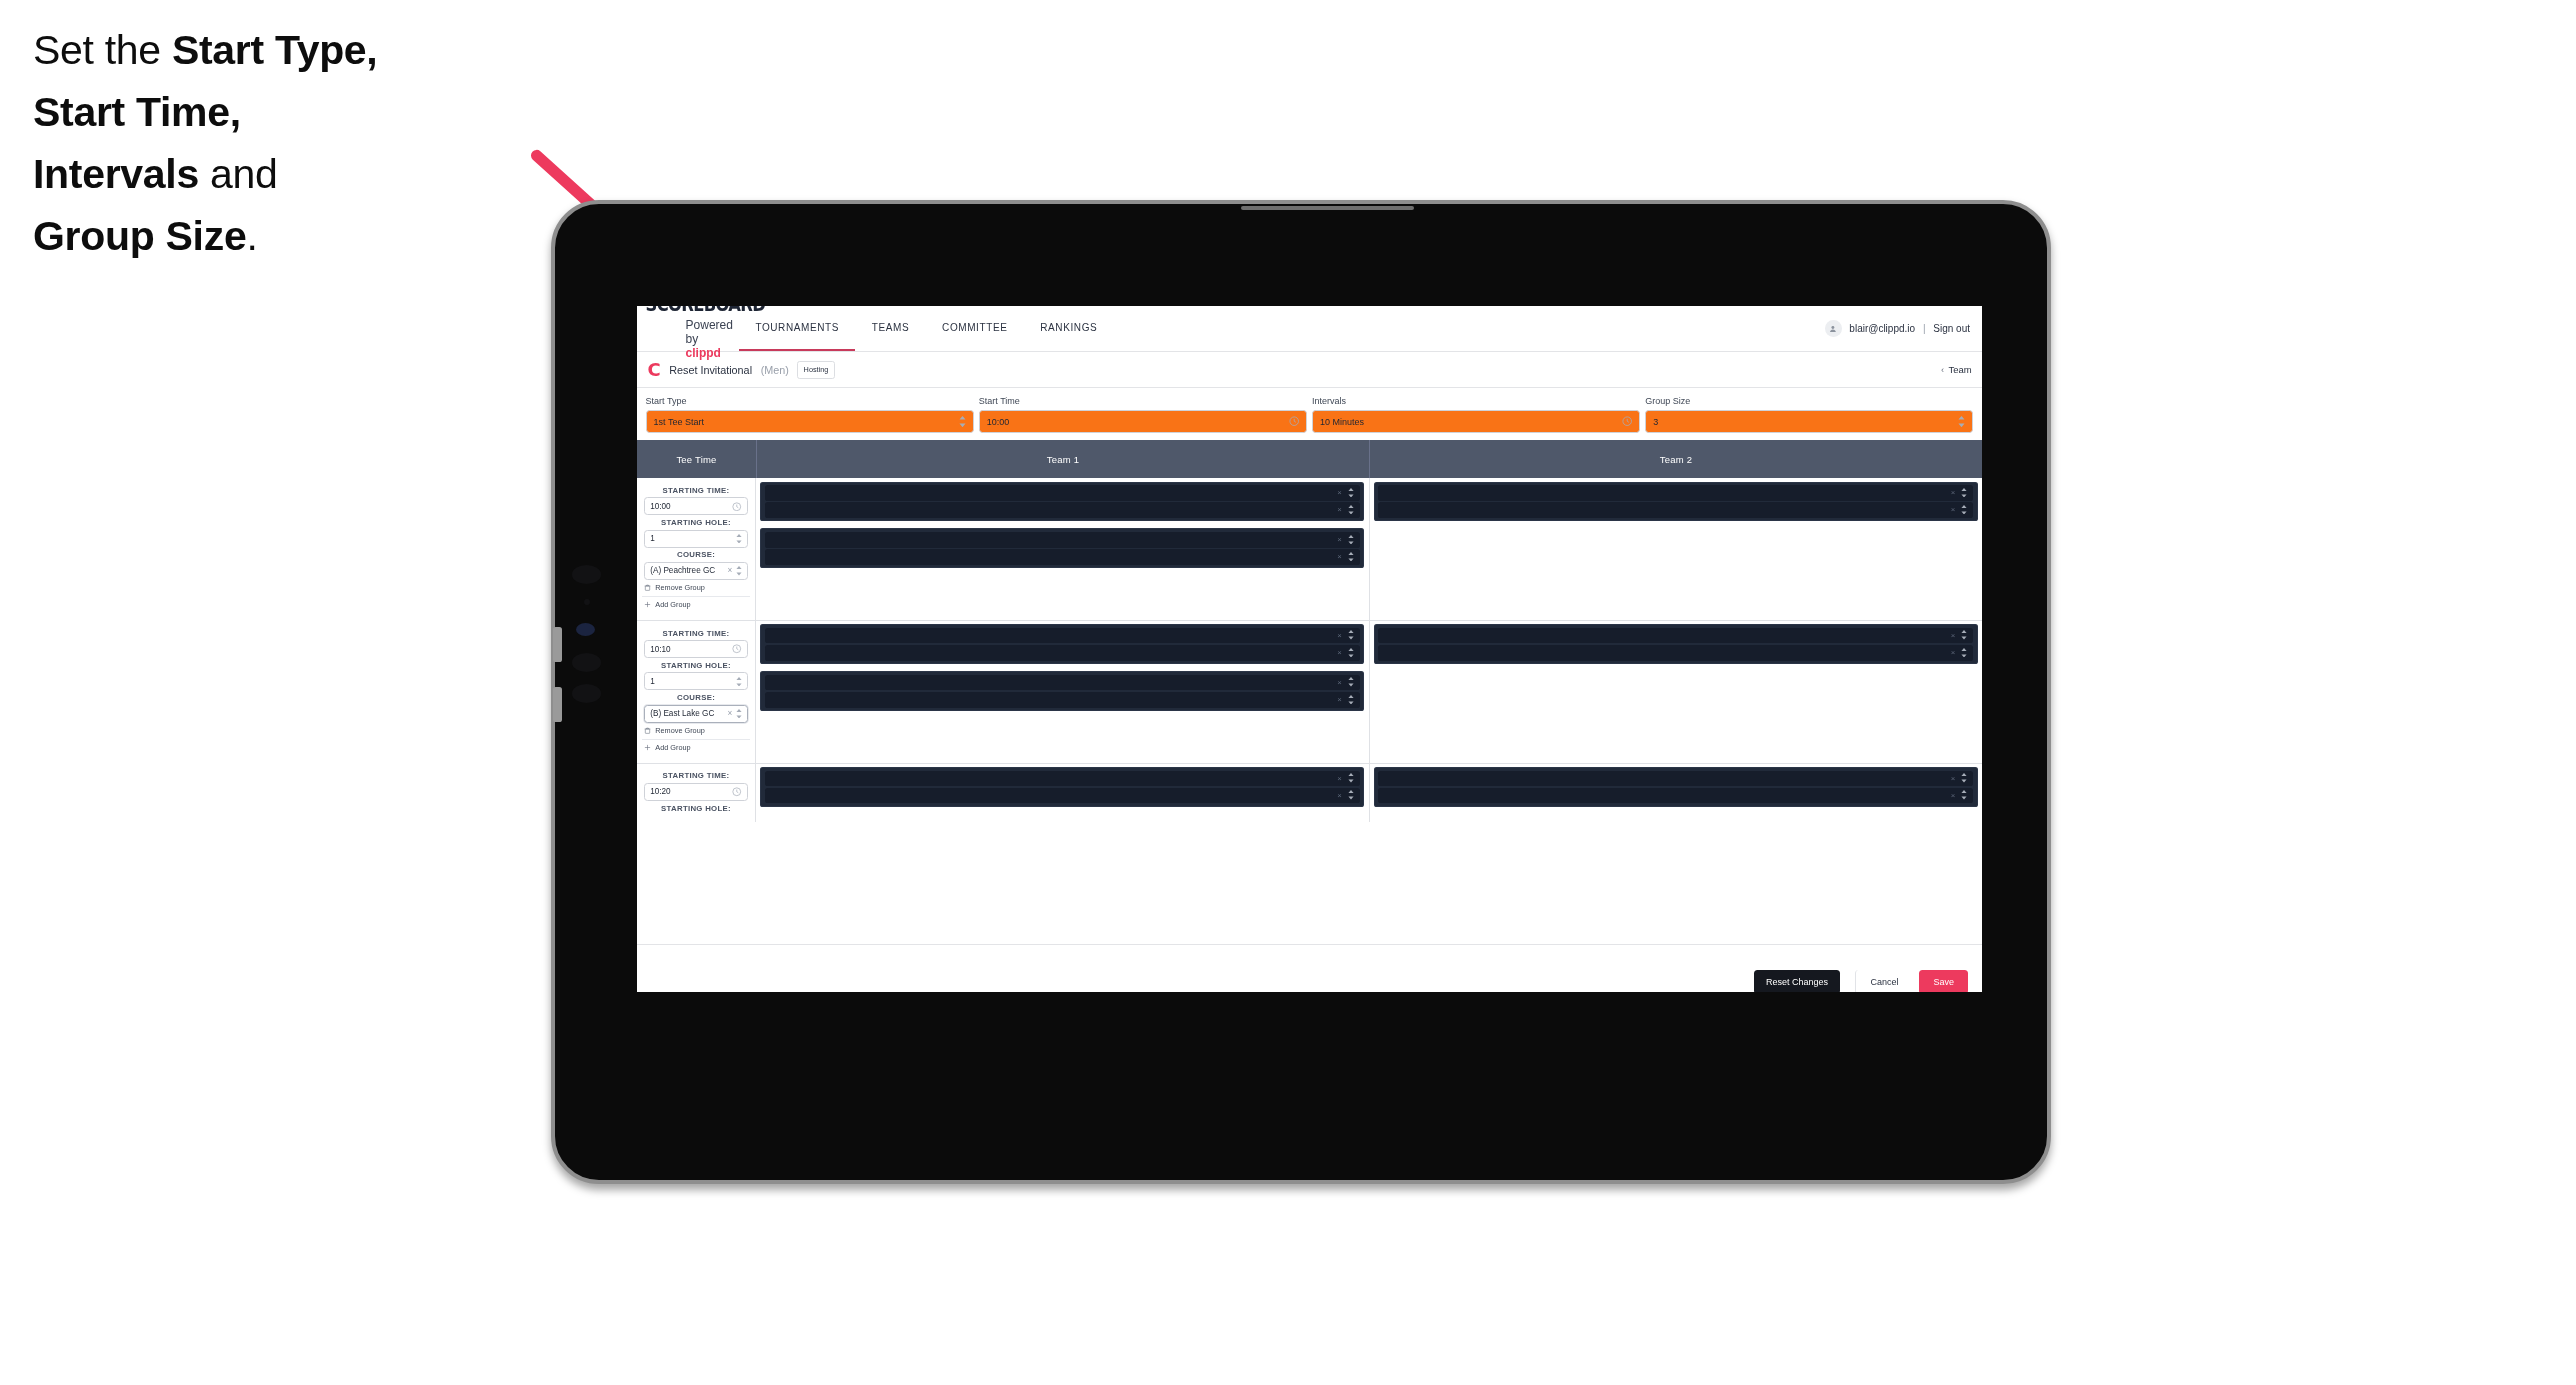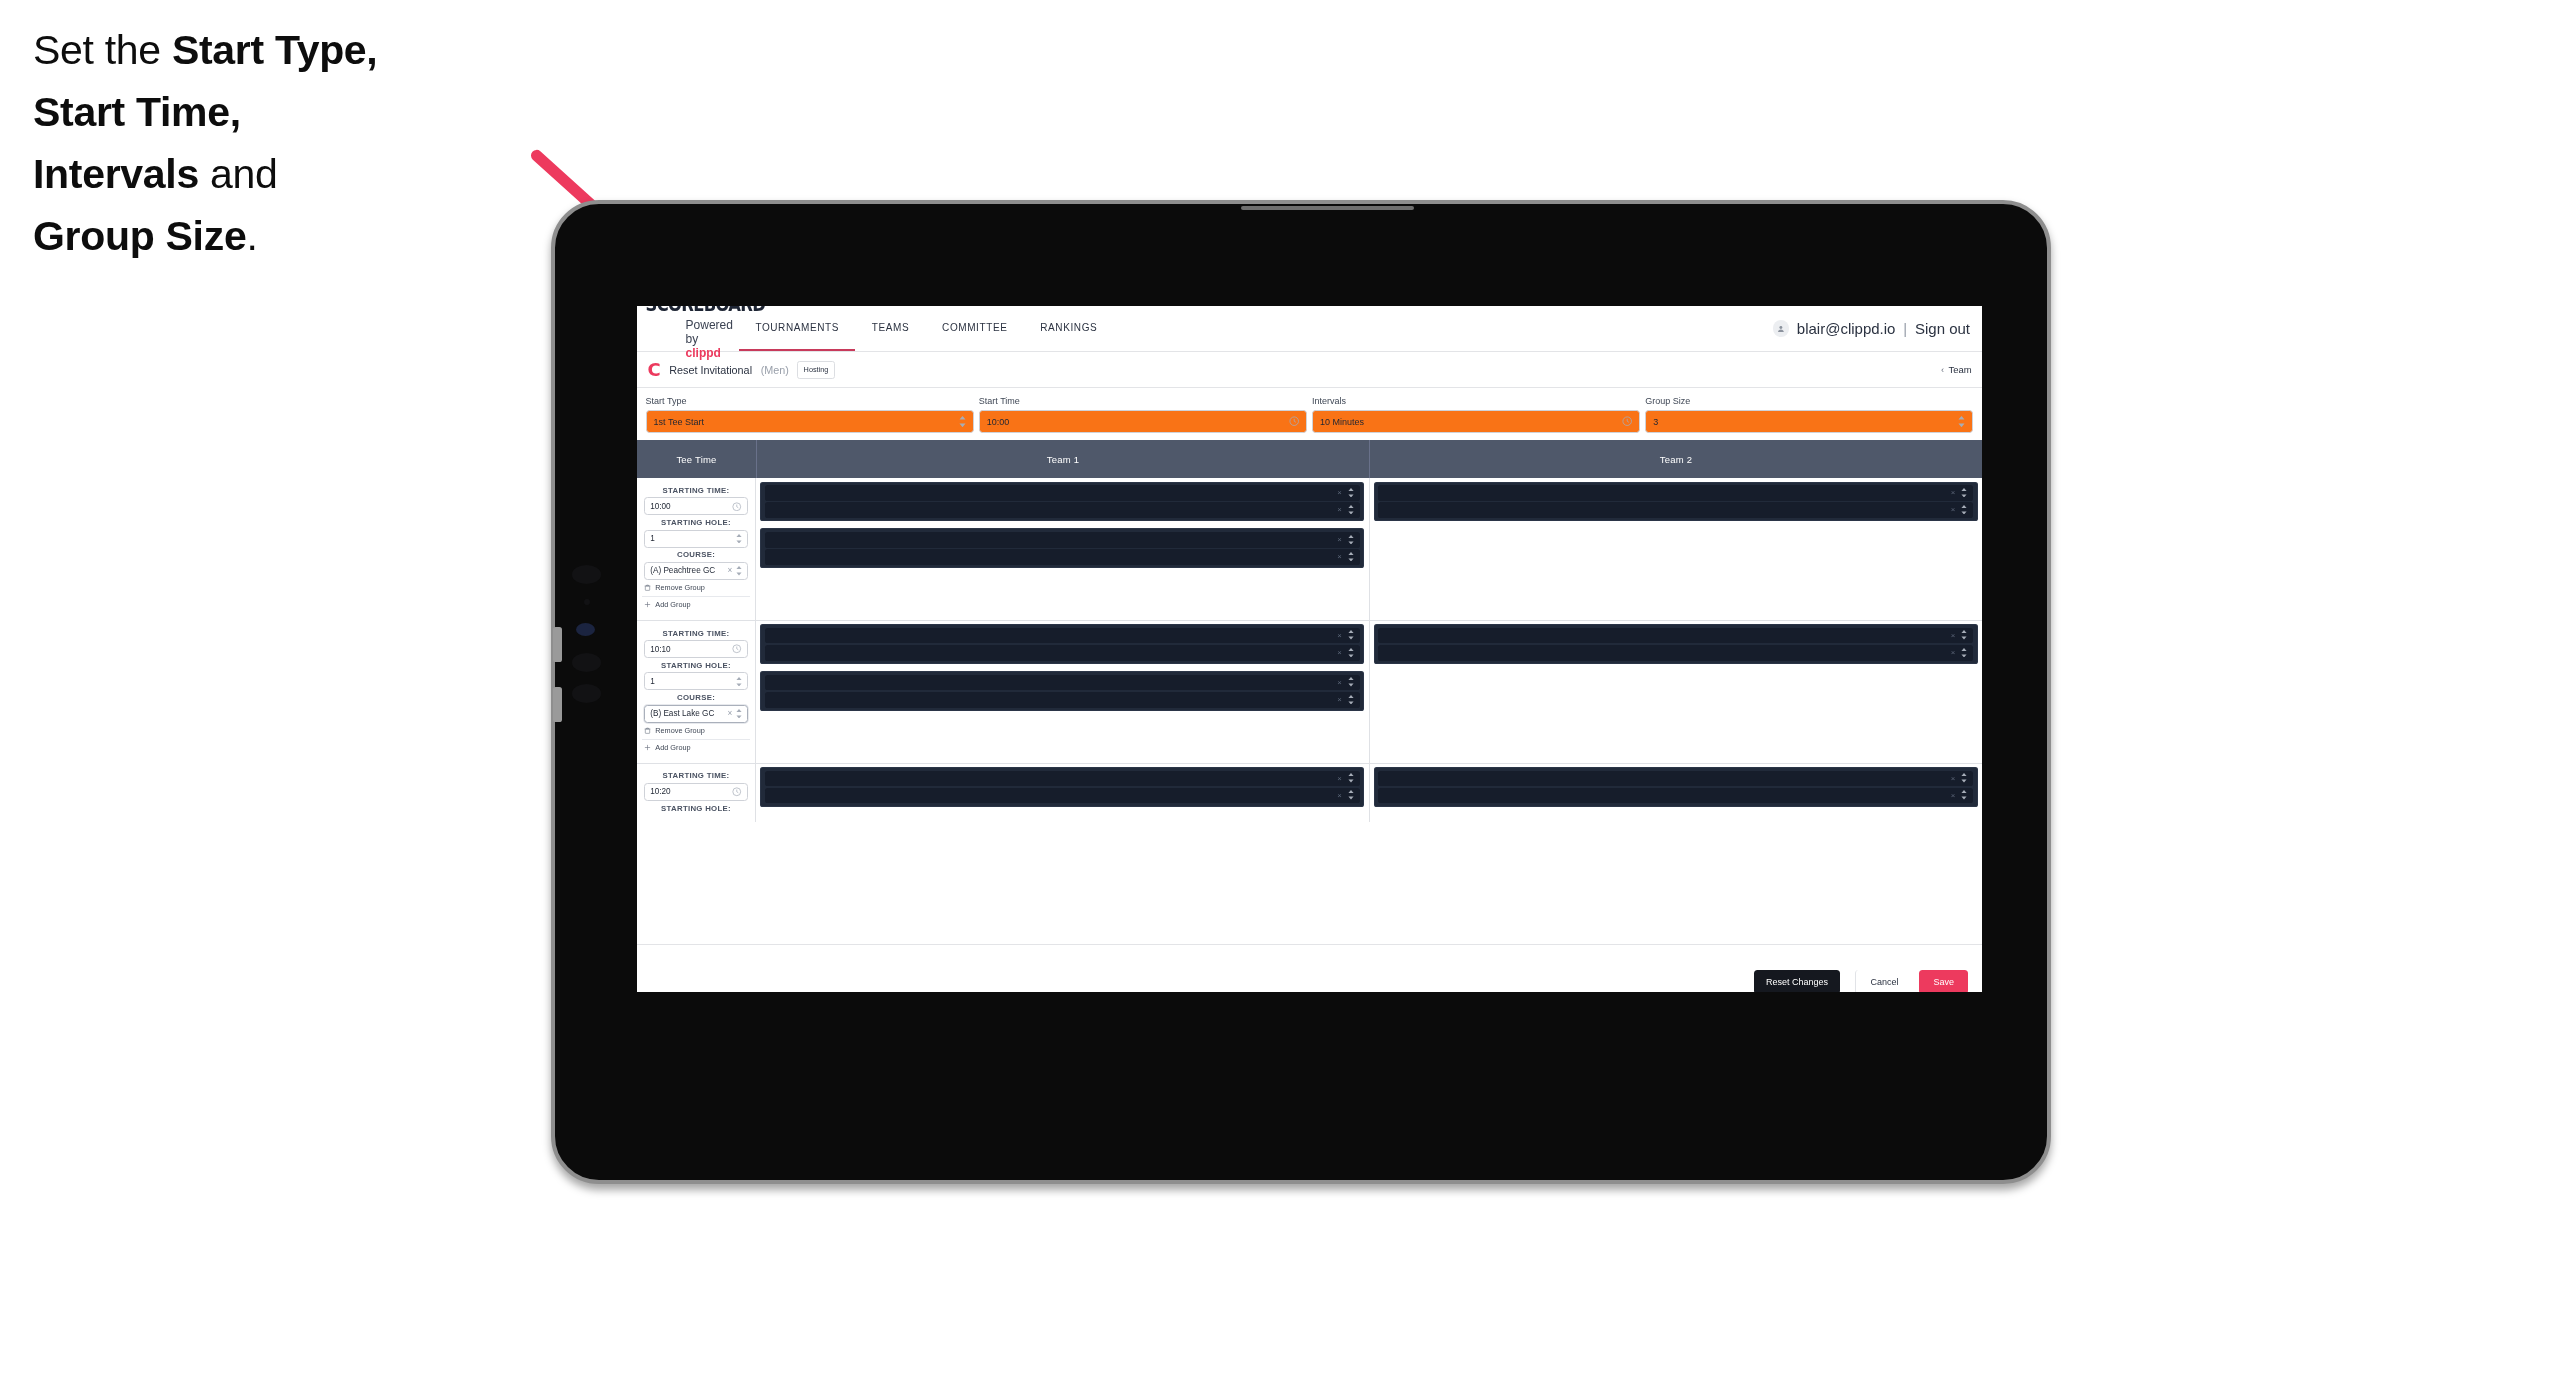--- a/index.html
+++ b/index.html
@@ -50,21 +50,21 @@
              font-family:"DejaVu Sans", sans-serif;transform:scaleY(1.15);transform-origin:left center;line-height:1;}
   .logo .lg2{font-size:12px;color:#3b4252;margin-top:4.3px;padding-left:40px;}
   .logo .lg2 em{font-style:normal;color:#ec3a5e;font-weight:700;}
   .navtabs{display:flex;align-items:stretch;margin-left:12px;}
   .navtab{
     display:flex;align-items:center;padding:0 16.4px;font-size:10px;
     letter-spacing:0.6px;color:#2b3241;cursor:pointer;
     border-bottom:2.6px solid transparent;
   }
   .navtab.active{border-bottom-color:#c83a5b;}
-  .navright{margin-left:auto;display:flex;align-items:center;padding-right:12px;gap:7.8px;font-size:15px;color:#2b3241;}
+  .navright{margin-left:auto;display:flex;align-items:center;padding-right:12px;gap:7.8px;font-size:10px;color:#2b3241;}
   .avatar{width:16.4px;height:16.4px;border-radius:50%;background:#eceef1;display:flex;align-items:center;justify-content:center;}
   .avatar svg{width:7.8px;height:7.8px;}
   .sep{color:#9aa0ab;}
   .signout{cursor:pointer;}
 
   
   .crumb{
     height:35px;display:flex;align-items:center;padding:0 10.4px;
     border-bottom:0.9px solid #e3e4e7;background:#fff;gap:8.6px;
   }

